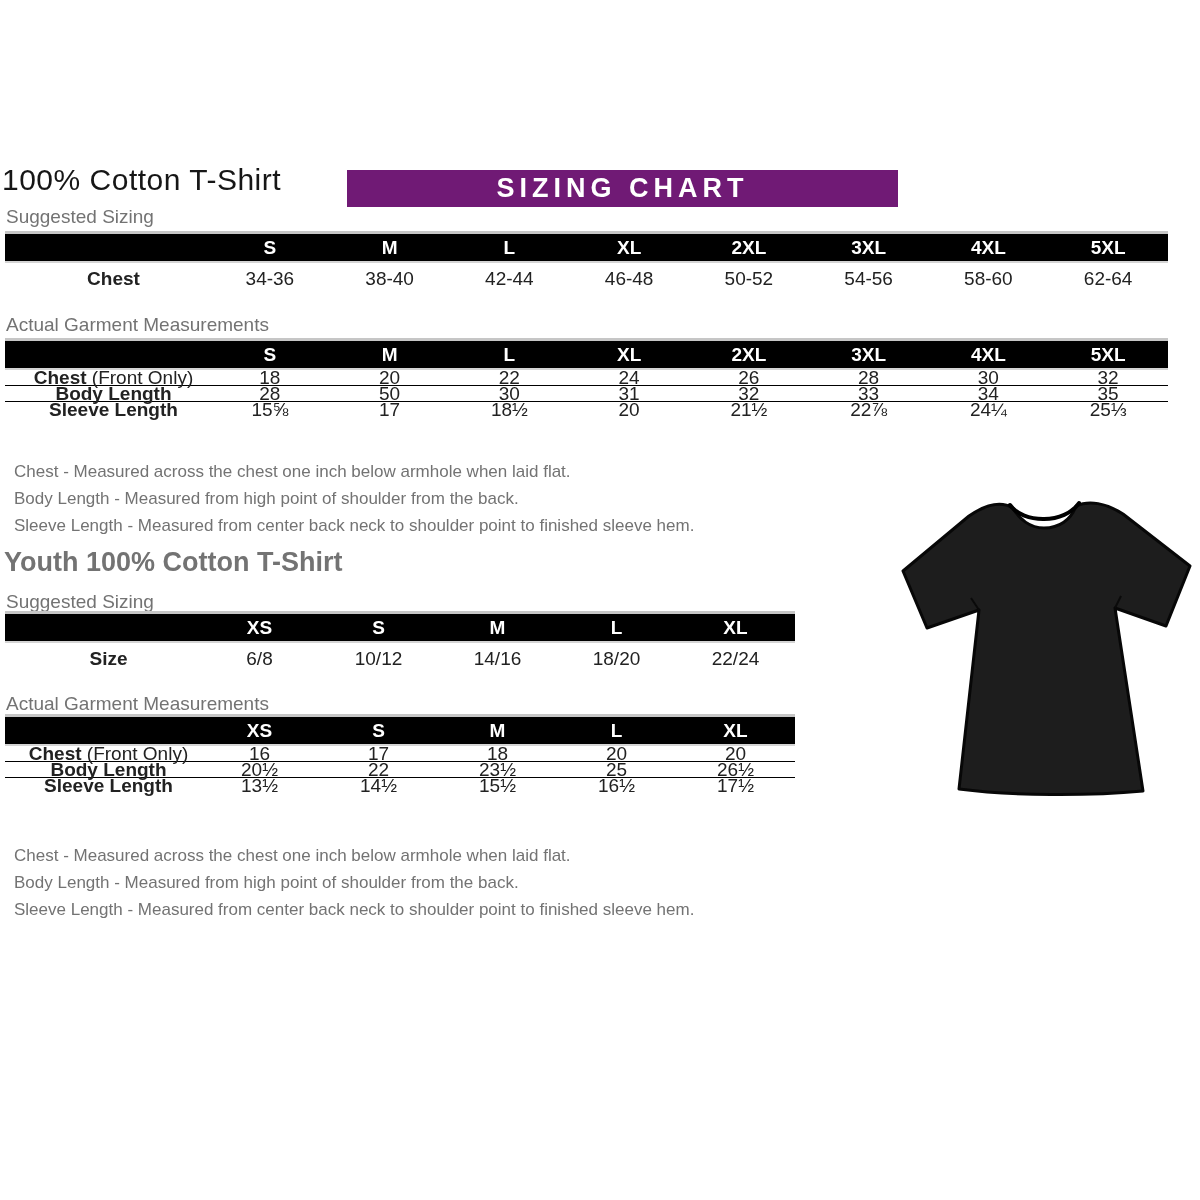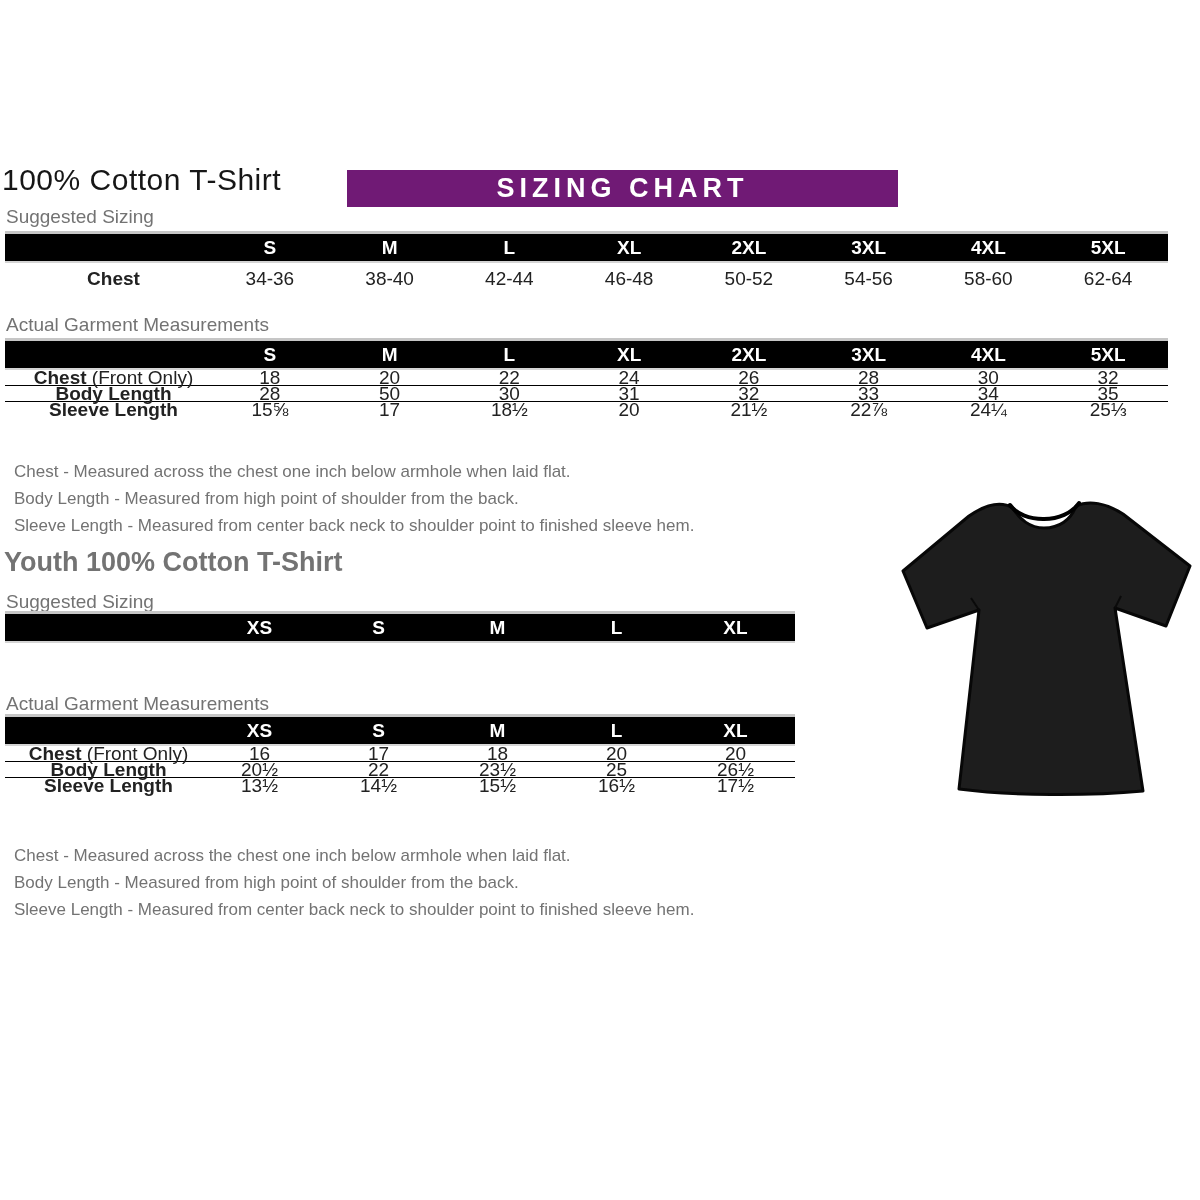--- a/index.html
+++ b/index.html
@@ -127,20 +127,28 @@
 
 <div class="abs section-label" style="left:6px;top:591px;">Suggested Sizing</div>
 <div class="size-table narrow single-row" style="left:5px;top:611px;">
     <div class="thead">
       <div class="rlabel"></div>
       <div class="col">XS</div>
       <div class="col">S</div>
       <div class="col">M</div>
       <div class="col">L</div>
       <div class="col">XL</div>
+    </div>
+    <div class="trow">
+      <div class="rlabel"><span class="b">Size</span></div>
+      <div class="col">6/8</div>
+      <div class="col">10/12</div>
+      <div class="col">14/16</div>
+      <div class="col">18/20</div>
+      <div class="col">22/24</div>
     </div>
   </div>
 
 <div class="abs section-label" style="left:6px;top:693px;">Actual Garment Measurements</div>
 <div class="size-table narrow" style="left:5px;top:714px;">
     <div class="thead">
       <div class="rlabel"></div>
       <div class="col">XS</div>
       <div class="col">S</div>
       <div class="col">M</div>

